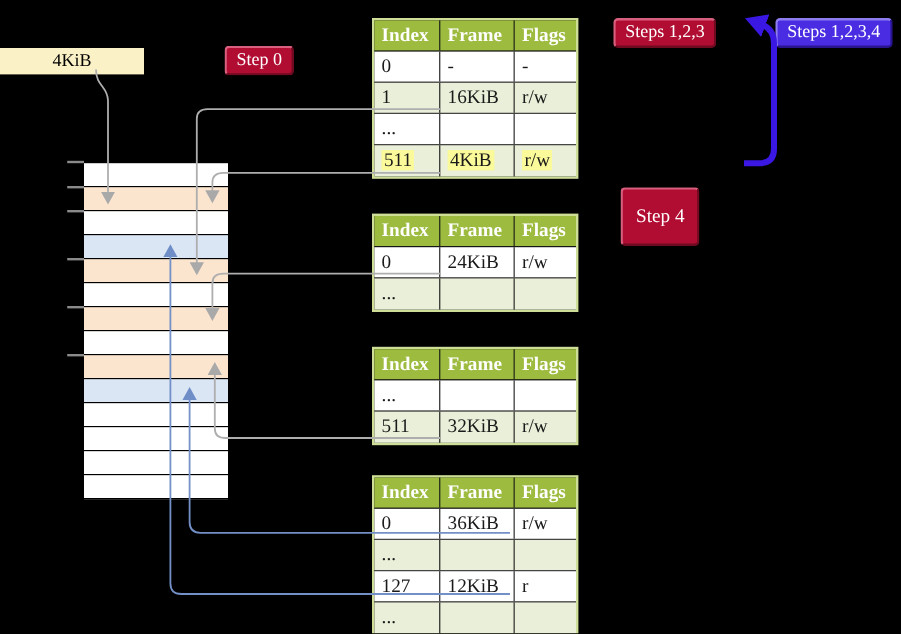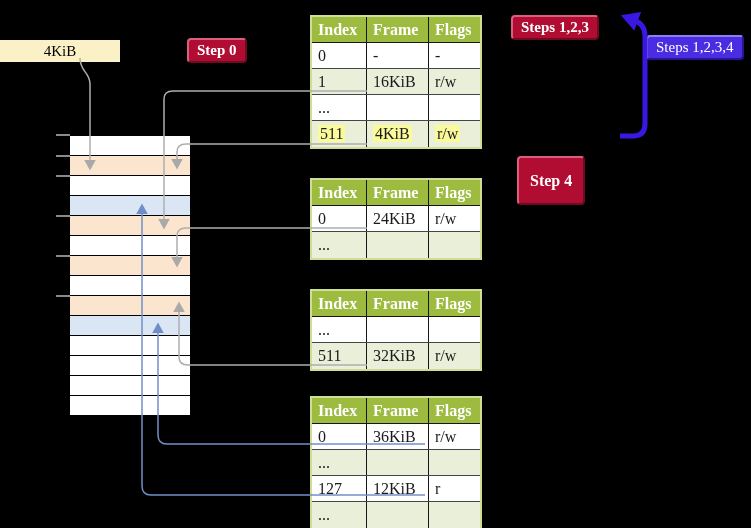--- a/index.html
+++ b/index.html
@@ -31,22 +31,22 @@
   .shade-green{background:#e9efd8;}
   .hl{background:#fbfa9a;padding:0 2px;}
 
   
   .frame-label{position:absolute;left:0;top:40px;width:120px;height:22px;background:#fbf1c6;
                color:#000;text-align:center;font-size:15px;line-height:22px;z-index:3;}
 
   
   .badge{position:absolute;color:#fff;font-size:15px;line-height:17px;padding:2px 8px;
          border-radius:4px;border:2px solid;z-index:3;white-space:nowrap;}
-  .badge-red{background:#b10d32;border-color:#d8607e #6f0a20 #6f0a20 #d8607e;font-weight:bold;}
-  .badge-blue{background:#4a2ce2;border-color:#8d7df0 #2a148f #2a148f #8d7df0;margin-top:20px;}
+  .badge-red{background:#b10d32;border-color:#d8607e #6f0a20 #6f0a20 #d8607e;}
+  .badge-blue{background:#4a2ce2;border-color:#8d7df0 #2a148f #2a148f #8d7df0;}
   #badge-step0{left:187px;top:38px;text-align:right;}
   #badge-steps123{left:511px;top:15px;}
   #badge-steps1234{left:646px;top:15px;}
   #badge-step4{left:517px;top:156px;font-size:16px;padding:14px 11px;}
 
   .overlay{position:absolute;left:0;top:0;width:751px;height:528px;z-index:5;pointer-events:none;}
 </style>
 </head>
 <body>
 

